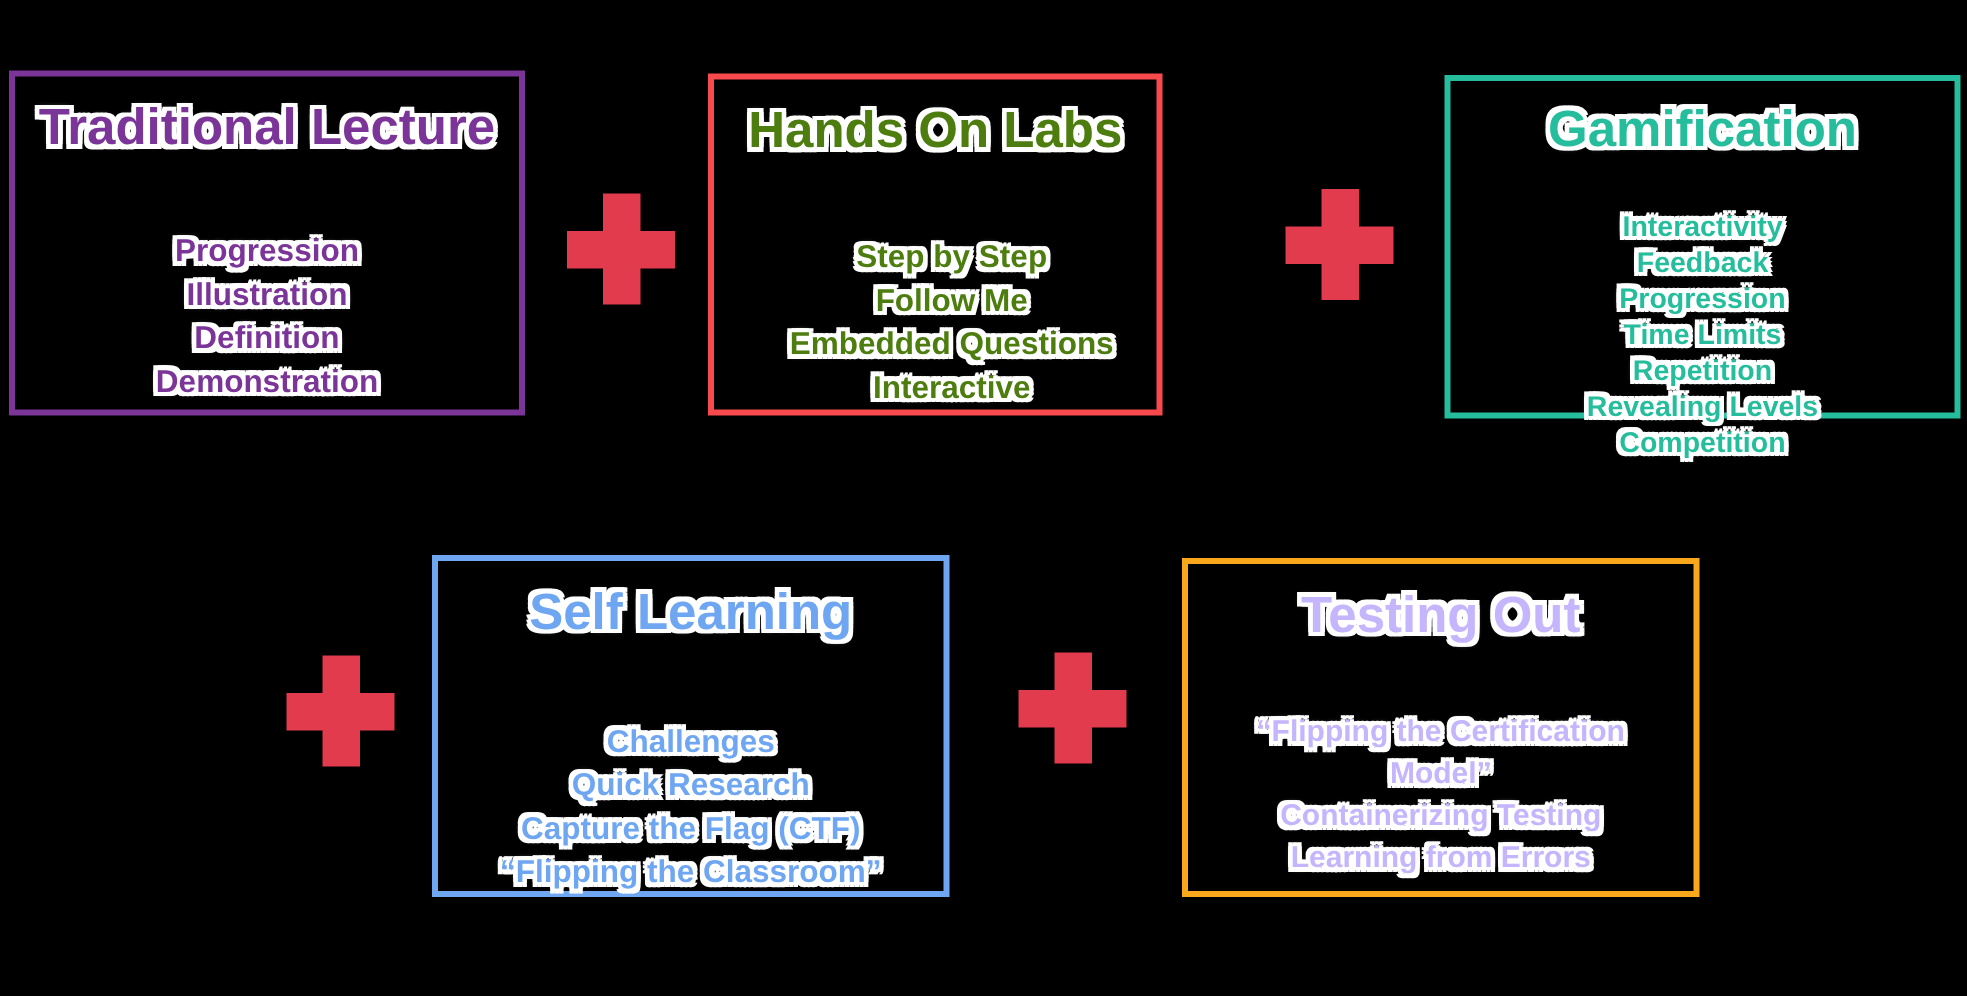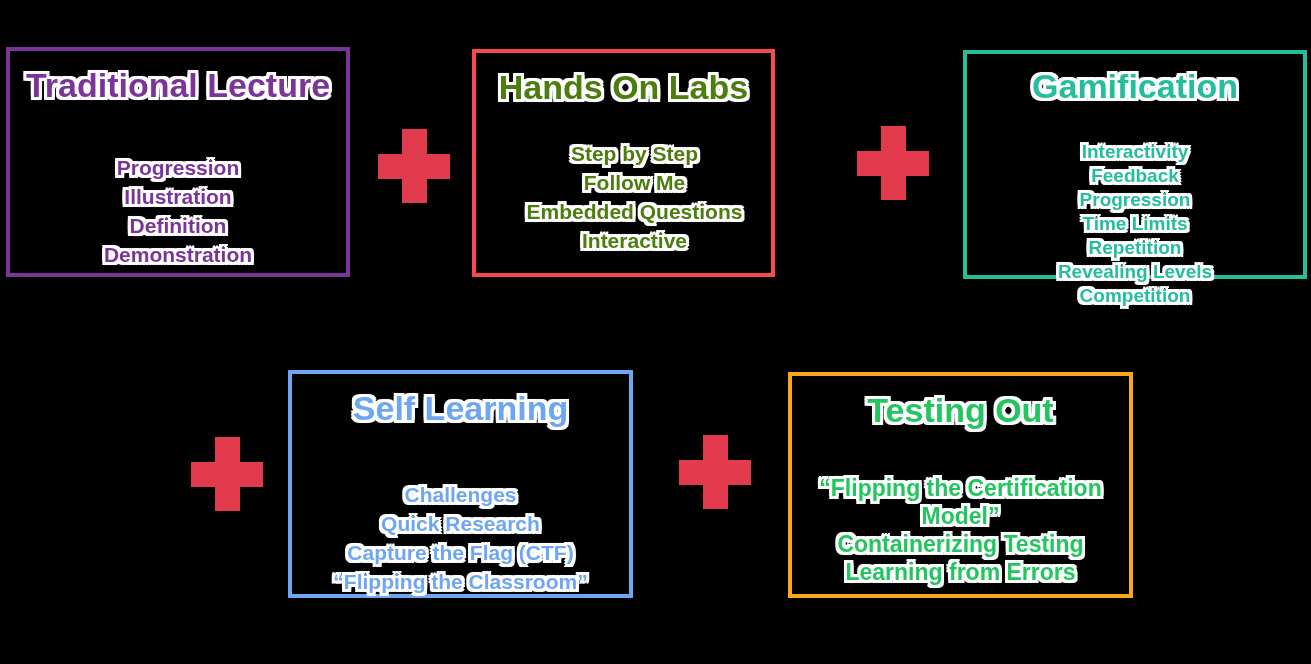--- a/index.html
+++ b/index.html
@@ -50,36 +50,36 @@
   }
   
   #box-traditional { left: 6px; top: 47px; width: 344px; height: 230px;
     border-color: #7B3598; color: #7B3598; }
   #box-traditional .box-title { margin-top: 14px; }
   #box-traditional .box-items { margin-top: 20px; }
   
   #box-labs { left: 472px; top: 49px; width: 303px; height: 228px;
     border-color: #F8494D; color: #4d7c0f; }
   #box-labs .box-title { margin-top: 14px; }
-  #box-labs .box-items { margin-top: 4px; padding-left: 32px; }
+  #box-labs .box-items { margin-top: 22px; padding-left: 32px; }
   
   #box-gamification { left: 963px; top: 50px; width: 344px; height: 229px;
     border-color: #26BD9D; color: #26BD9D; }
   #box-gamification .box-title { margin-top: 12px; }
   #box-gamification .box-items { margin-top: 6px; font-size: 19px; line-height: 24px; }
   
   #box-self { left: 288px; top: 370px; width: 345px; height: 228px;
     border-color: #6EA6F2; color: #6EA6F2; }
   #box-self .box-title { margin-top: 14px; }
   #box-self .box-items { margin-top: 24px; }
   
   #box-testing { left: 788px; top: 372px; width: 345px; height: 226px;
-    border-color: #F9A71B; color: #22c55e; }
+    border-color: #F9A71B; color: #c4b5fd; }
   #box-testing .box-title { margin-top: 14px; }
-  #box-testing .box-items { margin-top: 16px; font-size: 23px; line-height: 28px; }
+  #box-testing .box-items { margin-top: 16px; font-size: 20px; line-height: 28px; }
 
   
   .plus-icon {
     position: absolute;
     width: 72px;
     height: 74px;
   }
   .plus-icon::before {
     content: "";
     position: absolute;

